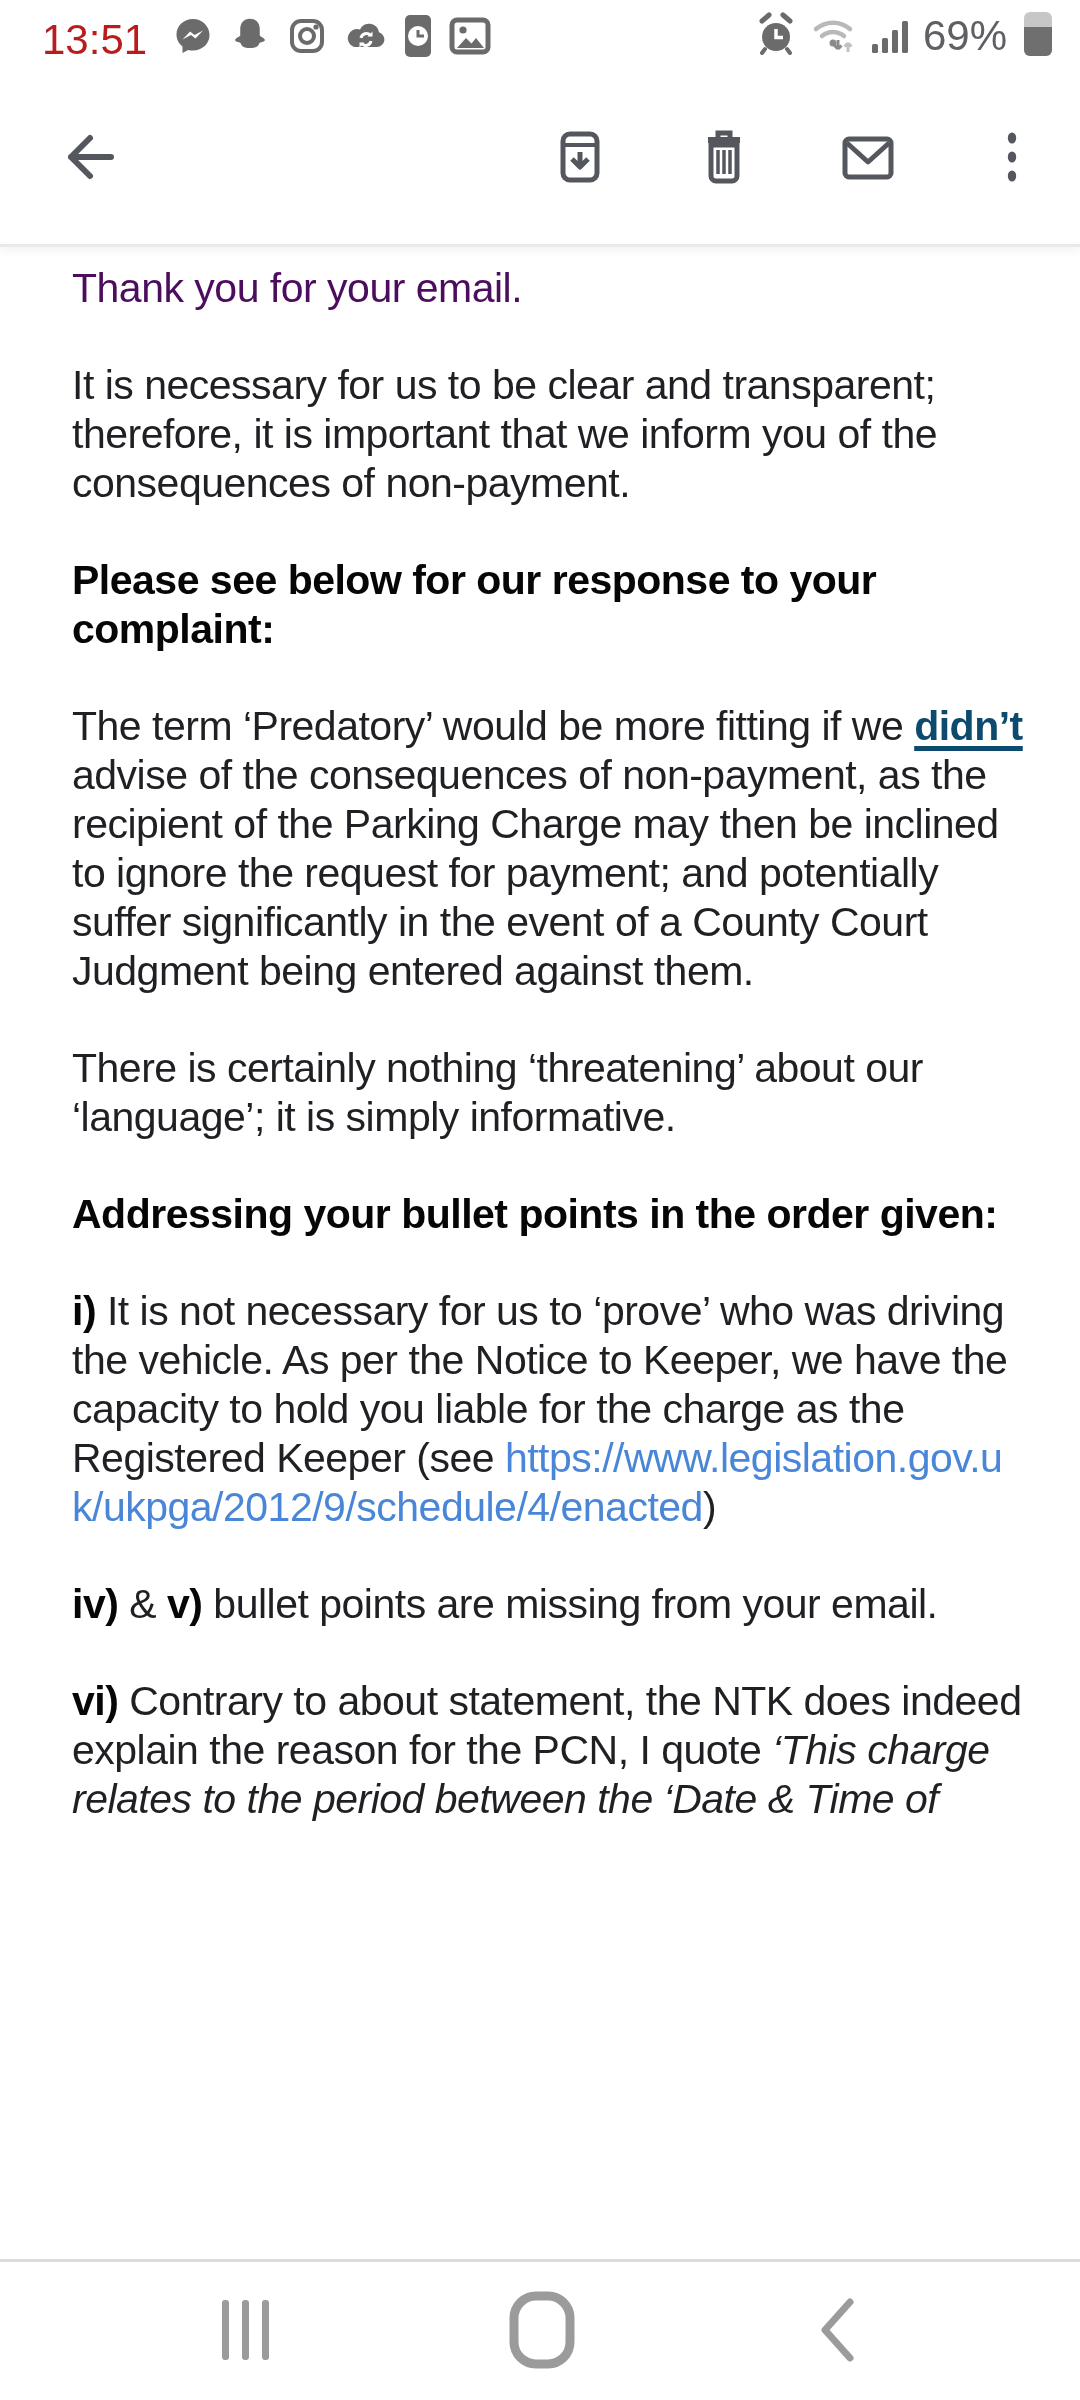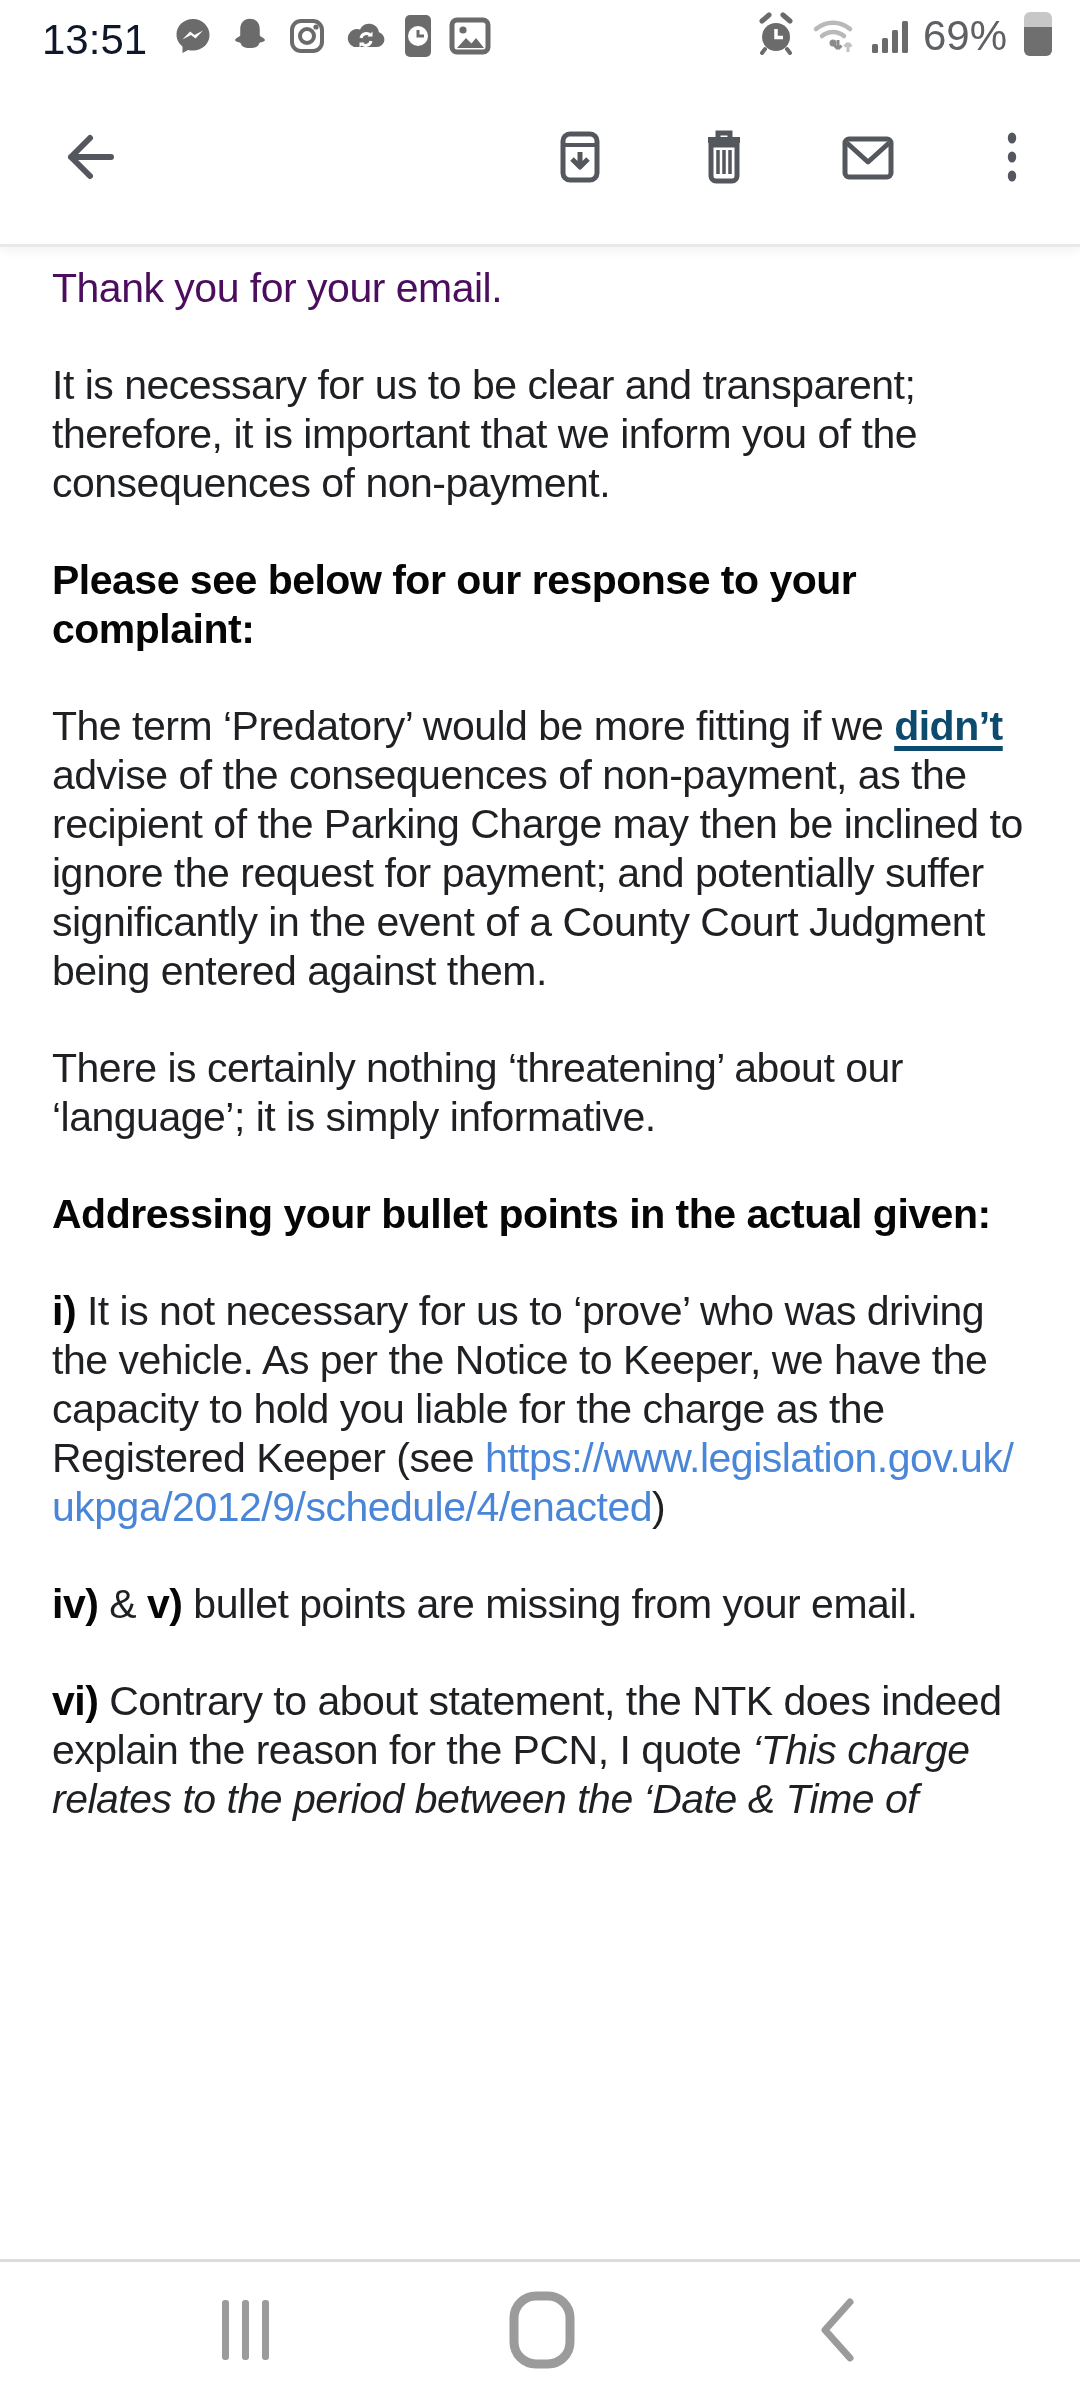--- a/index.html
+++ b/index.html
@@ -1,33 +1,33 @@
 <!DOCTYPE html>
 <html><head>
 <meta charset="utf-8">
 <style>
   html,body{margin:0;padding:0;}
   body{width:1080px;height:2400px;background:#ffffff;font-family:"Liberation Sans",sans-serif;}
   .screen{position:relative;width:1080px;height:2400px;overflow:hidden;background:#fff;}
 
   
   .status-bar{position:absolute;top:0;left:0;right:0;height:72px;display:flex;align-items:center;padding-left:42px;box-sizing:border-box;}
-  .time{font-size:42px;color:#0f172a;letter-spacing:0;margin-top:8px;}
+  .time{font-size:42px;color:#b91c1c;letter-spacing:0;margin-top:8px;}
   .notif-icons{display:flex;align-items:center;gap:16px;margin-left:26px;}
   .notif-icons svg{display:block;}
   .sys-icons{margin-left:auto;display:flex;align-items:center;gap:13px;padding-right:24px;}
   .battery-pct{font-size:42px;color:#5f6063;}
 
   
   .toolbar{position:absolute;top:72px;left:0;right:0;height:175px;display:flex;align-items:center;padding:0 36px 0 54px;box-sizing:border-box;background:#fff;border-bottom:3px solid #e9e9e9;box-shadow:0 5px 8px rgba(0,0,0,0.045);}
   .icon-btn{background:none;border:none;padding:0;margin:0;width:64px;height:64px;display:flex;align-items:center;justify-content:center;cursor:pointer;}
   .toolbar-right{margin-left:auto;display:flex;align-items:center;gap:80px;}
 
   
-  .content{position:absolute;top:250px;left:0;right:0;height:2006px;overflow:hidden;padding:14px 48px 0 52px;box-sizing:border-box;
+  .content{position:absolute;top:250px;left:0;right:0;height:2006px;overflow:hidden;padding:14px 48px 0 72px;box-sizing:border-box;
            font-size:41px;line-height:49px;letter-spacing:-0.5px;color:#1f2023;}
   .content p{margin:0 0 48px 0;}
   .purple{color:#4d0d5f;}
   .bold-para, .b{font-weight:700;color:#060607;}
   .bu{font-weight:700;color:#0c4a6e;text-decoration:underline;text-decoration-thickness:5px;text-underline-offset:6px;}
   .i{font-style:italic;}
   .link{color:#4a86d8;word-break:break-all;text-decoration:none;cursor:pointer;}
 
   
   .nav-bar{position:absolute;bottom:0;left:0;right:0;height:141px;background:#fff;border-top:3px solid #dcdcdc;display:flex;align-items:center;justify-content:space-between;padding:0 203px 0 206px;box-sizing:border-box;}
@@ -148,21 +148,21 @@
       </button>
     </div>
   </div>
 
   <div class="content">
     <p><span class="purple">Thank you for your email.</span></p>
     <p><span>It is necessary for us to be clear and transparent; therefore, it is important that we inform you of the consequences of non-payment.</span></p>
     <p><span class="b">Please see below for our response to your complaint:</span></p>
     <p><span>The term ‘Predatory’ would be more fitting if we </span><span class="bu">didn’t</span><span> advise of the consequences of non-payment, as the recipient of the Parking Charge may then be inclined to ignore the request for payment; and potentially suffer significantly in the event of a County Court Judgment being entered against them.</span></p>
     <p><span>There is certainly nothing ‘threatening’ about our ‘language’; it is simply informative.</span></p>
-    <p><span class="b">Addressing your bullet points in the actual given:</span></p>
+    <p><span class="b">Addressing your bullet points in the order given:</span></p>
     <p><span class="b">i)</span><span> It is not necessary for us to ‘prove’ who was driving the vehicle. As per the Notice to Keeper, we have the capacity to hold you liable for the charge as the Registered Keeper (see </span><a class="link">https://www.legislation.gov.uk/ukpga/2012/9/schedule/4/enacted</a><span>)</span></p>
     <p><span class="b">iv)</span><span> &amp; </span><span class="b">v)</span><span> bullet points are missing from your email.</span></p>
     <p><span class="b">vi)</span><span> Contrary to about statement, the NTK does indeed explain the reason for the PCN, I quote </span><span class="i">‘This charge relates to the period between the ‘Date &amp; Time of</span></p>
   </div>
 
   <div class="nav-bar">
     <button class="nav-btn">
       <span><svg width="52" height="64" viewBox="0 0 52 64">
             <rect x="2" y="2" width="7" height="60" rx="3" fill="#9b9b9b"></rect>
             <rect x="22" y="2" width="7" height="60" rx="3" fill="#9b9b9b"></rect>

